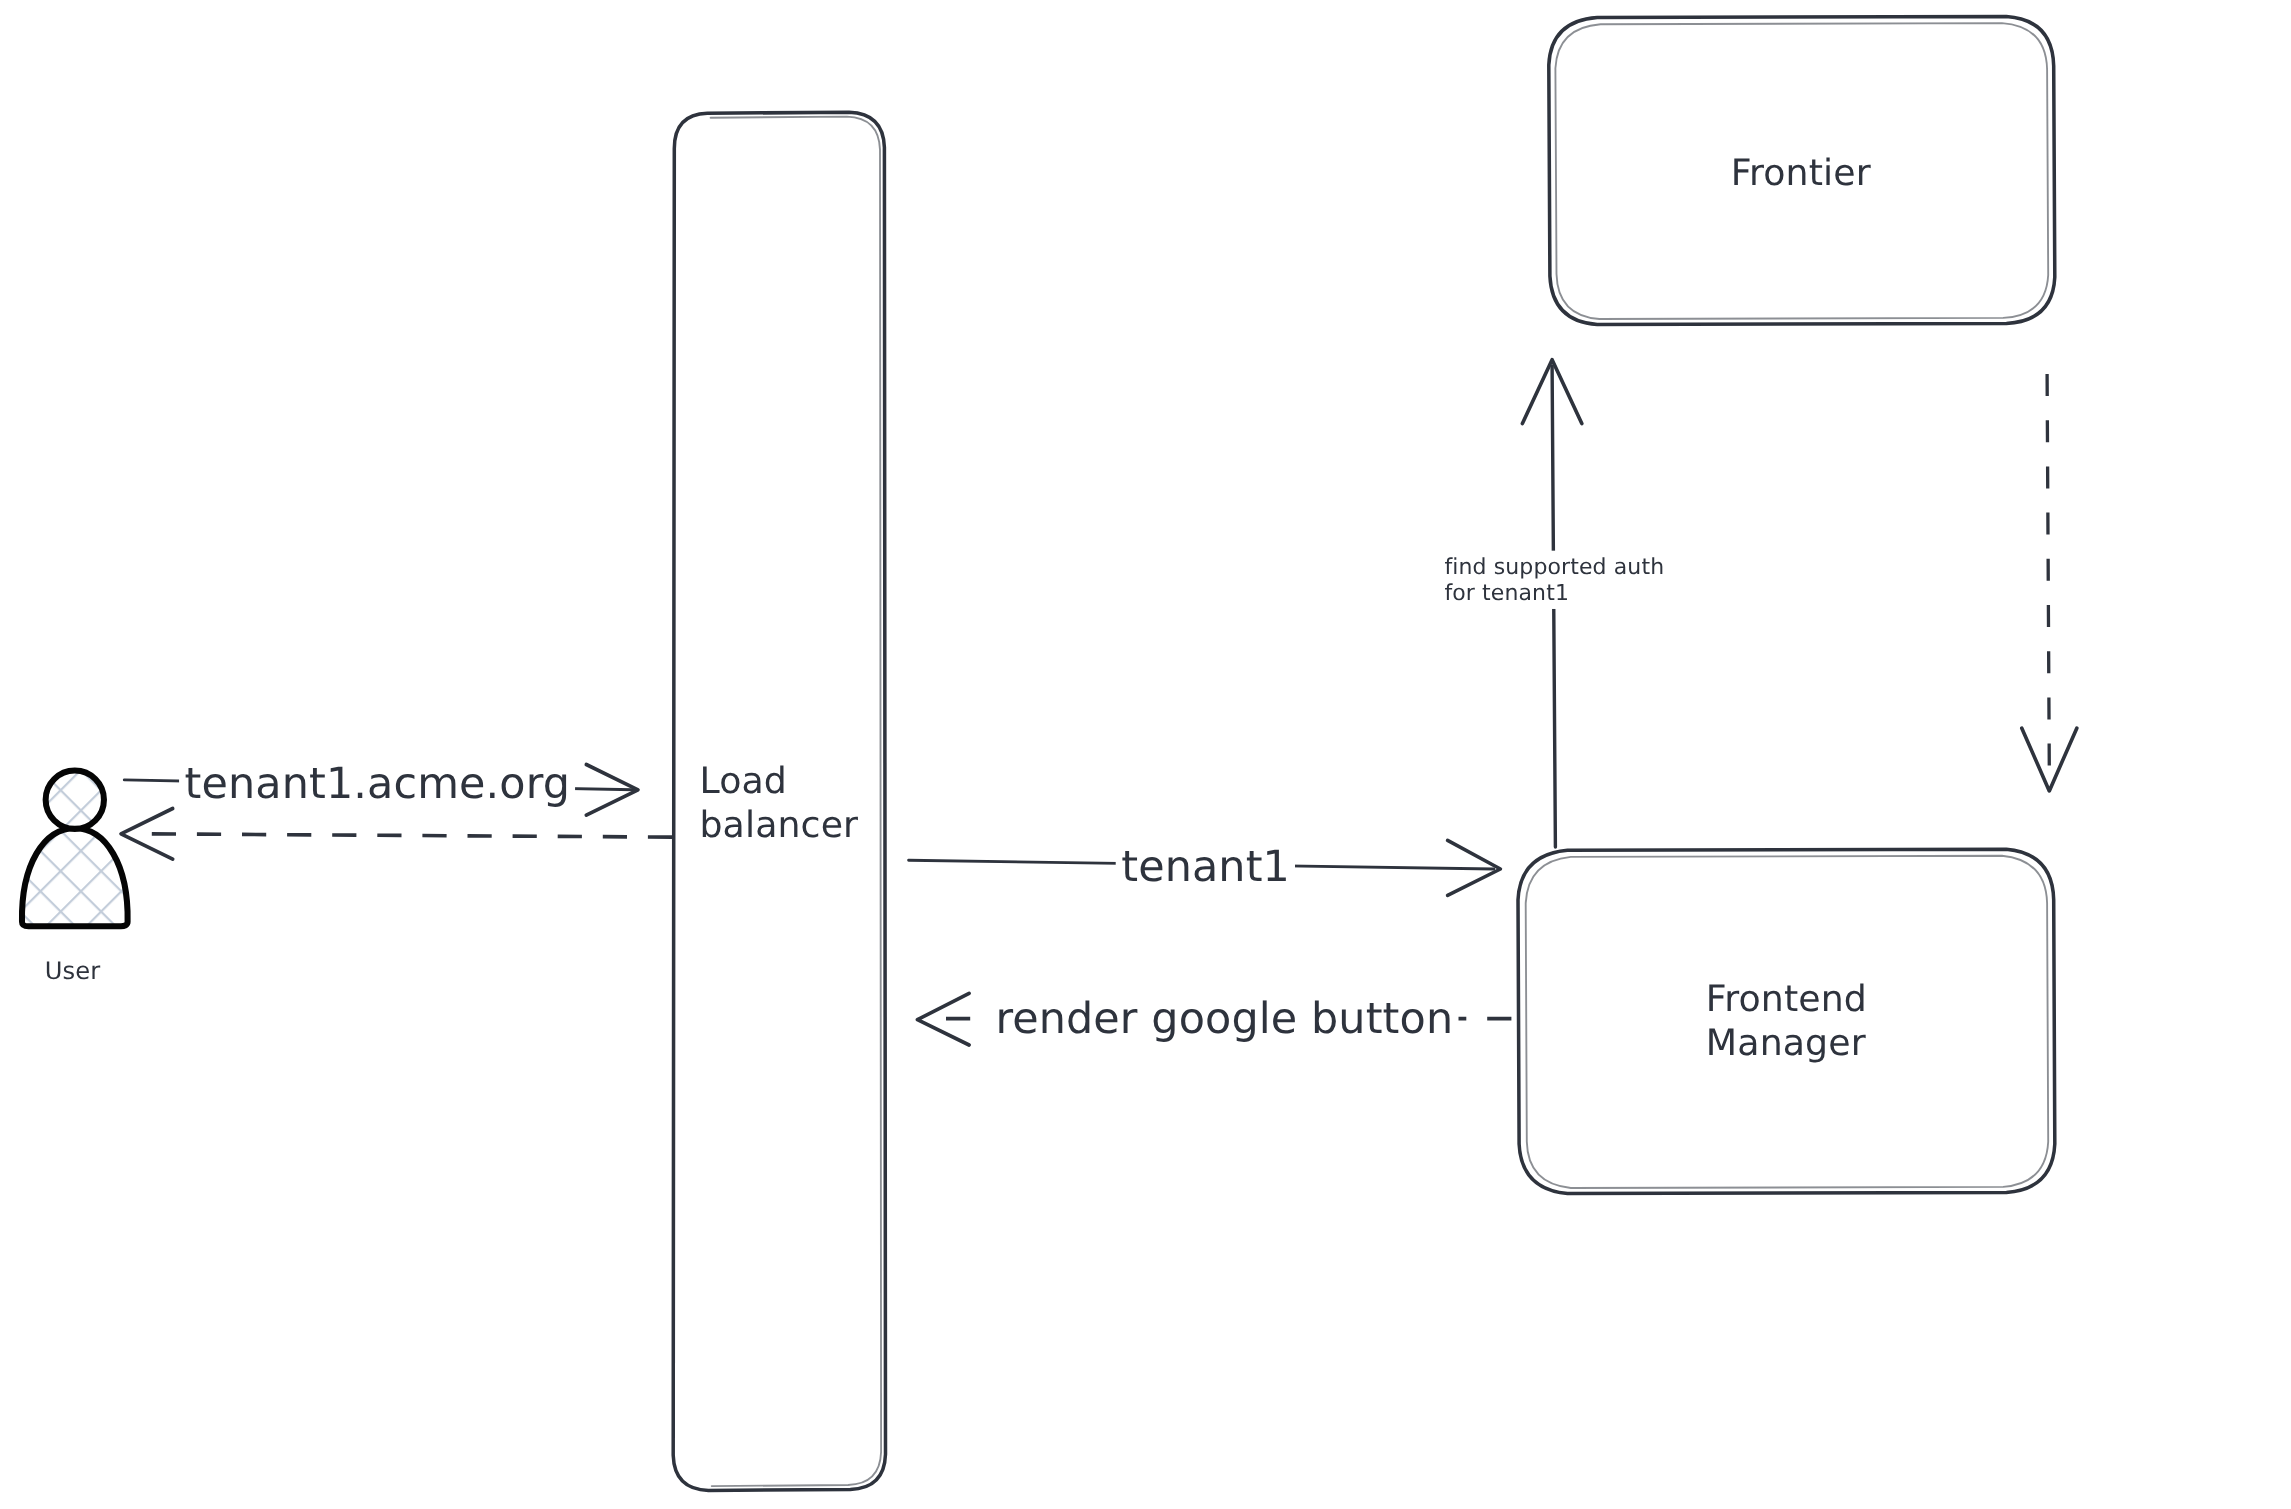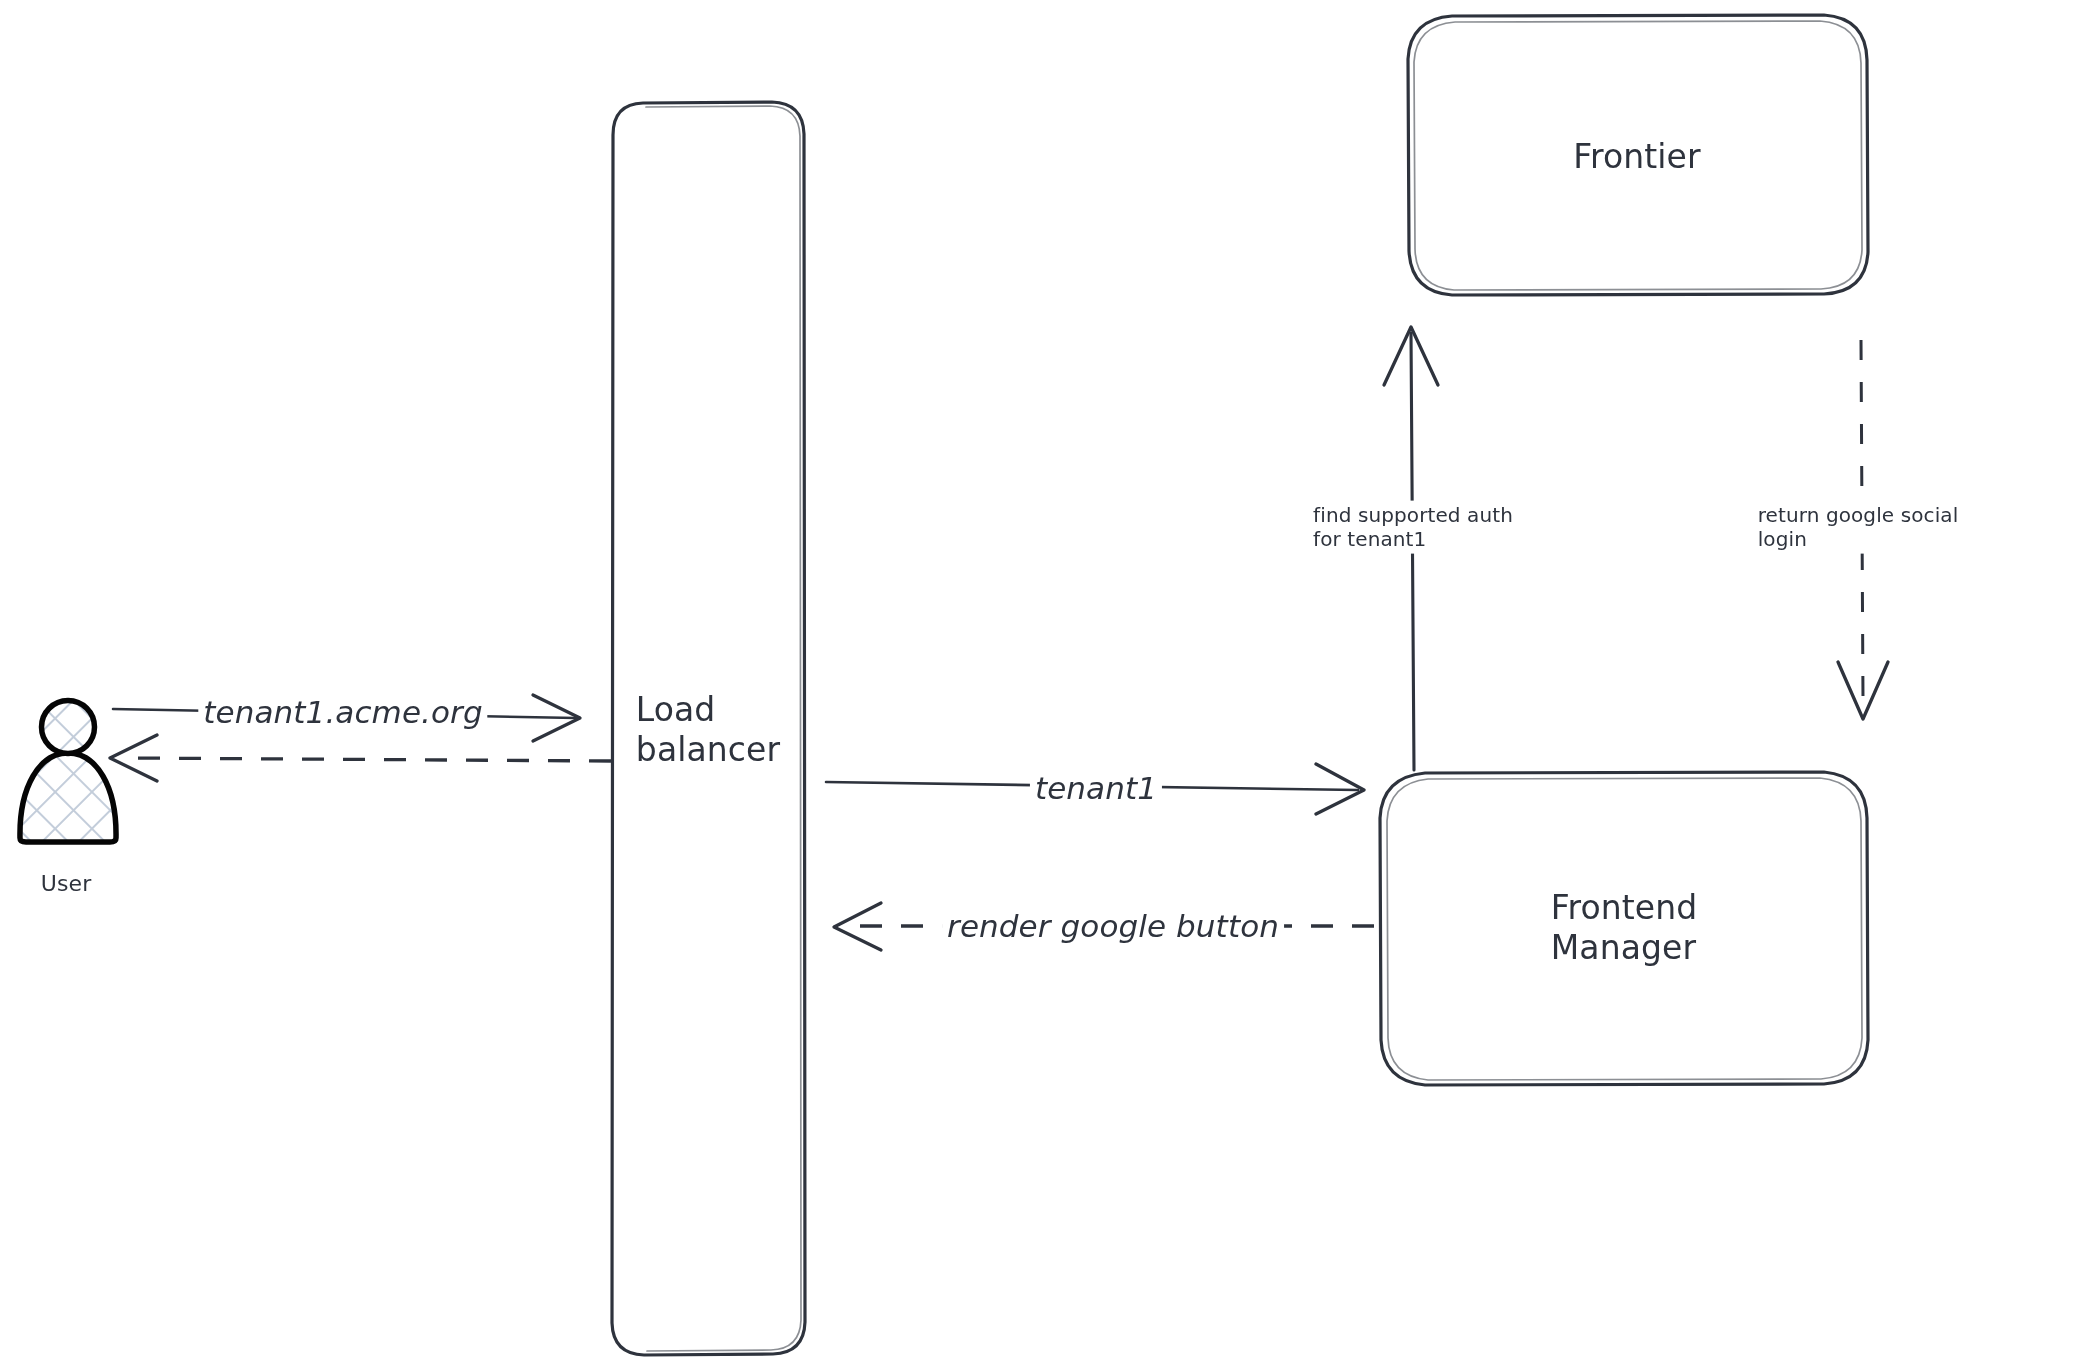--- a/index.html
+++ b/index.html
@@ -92,25 +92,24 @@
     text-align: left;
     line-height: 1.22;
     letter-spacing: 0.1px;
     font-weight: 400;
   }
   .node-label {
     font-size: 33px;
     transform: translate(-50%, -50%);
   }
   .edge-label {
-    font-size: 31px;
+    font-size: 39px;
     transform: translate(-50%, -50%);
     background: #ffffff;
     padding: 0 5px;
-    font-style: italic;
   }
   .edge-label-2line {
     font-size: 20px;
     transform: translate(-50%, -50%);
     background: #ffffff;
     padding: 2px 4px;
   }
   .actor-label {
     font-size: 22px;
     transform: translate(-50%, -50%);
@@ -242,15 +241,14 @@
   <div class="dia-text actor-label" style="left:66px; top:884px;">User</div>
 
   <div class="dia-text edge-label" style="left:343px; top:713px;">tenant1.acme.org</div>
 
   <div class="dia-text edge-label" style="left:1096px; top:789px;">tenant1</div>
 
   <div class="dia-text edge-label" style="left:1113px; top:927px;">render google button</div>
 
   <div class="dia-text edge-label-2line" style="left:1413px; top:527px;"><span>find supported auth</span><br><span>for tenant1</span></div>
 
-  <div class="dia-text edge-label-2line" style="left:1858px; top:527px;"><span>return google social</span><br><span>login</span></div>
 
 </div>
 
 </body></html>

